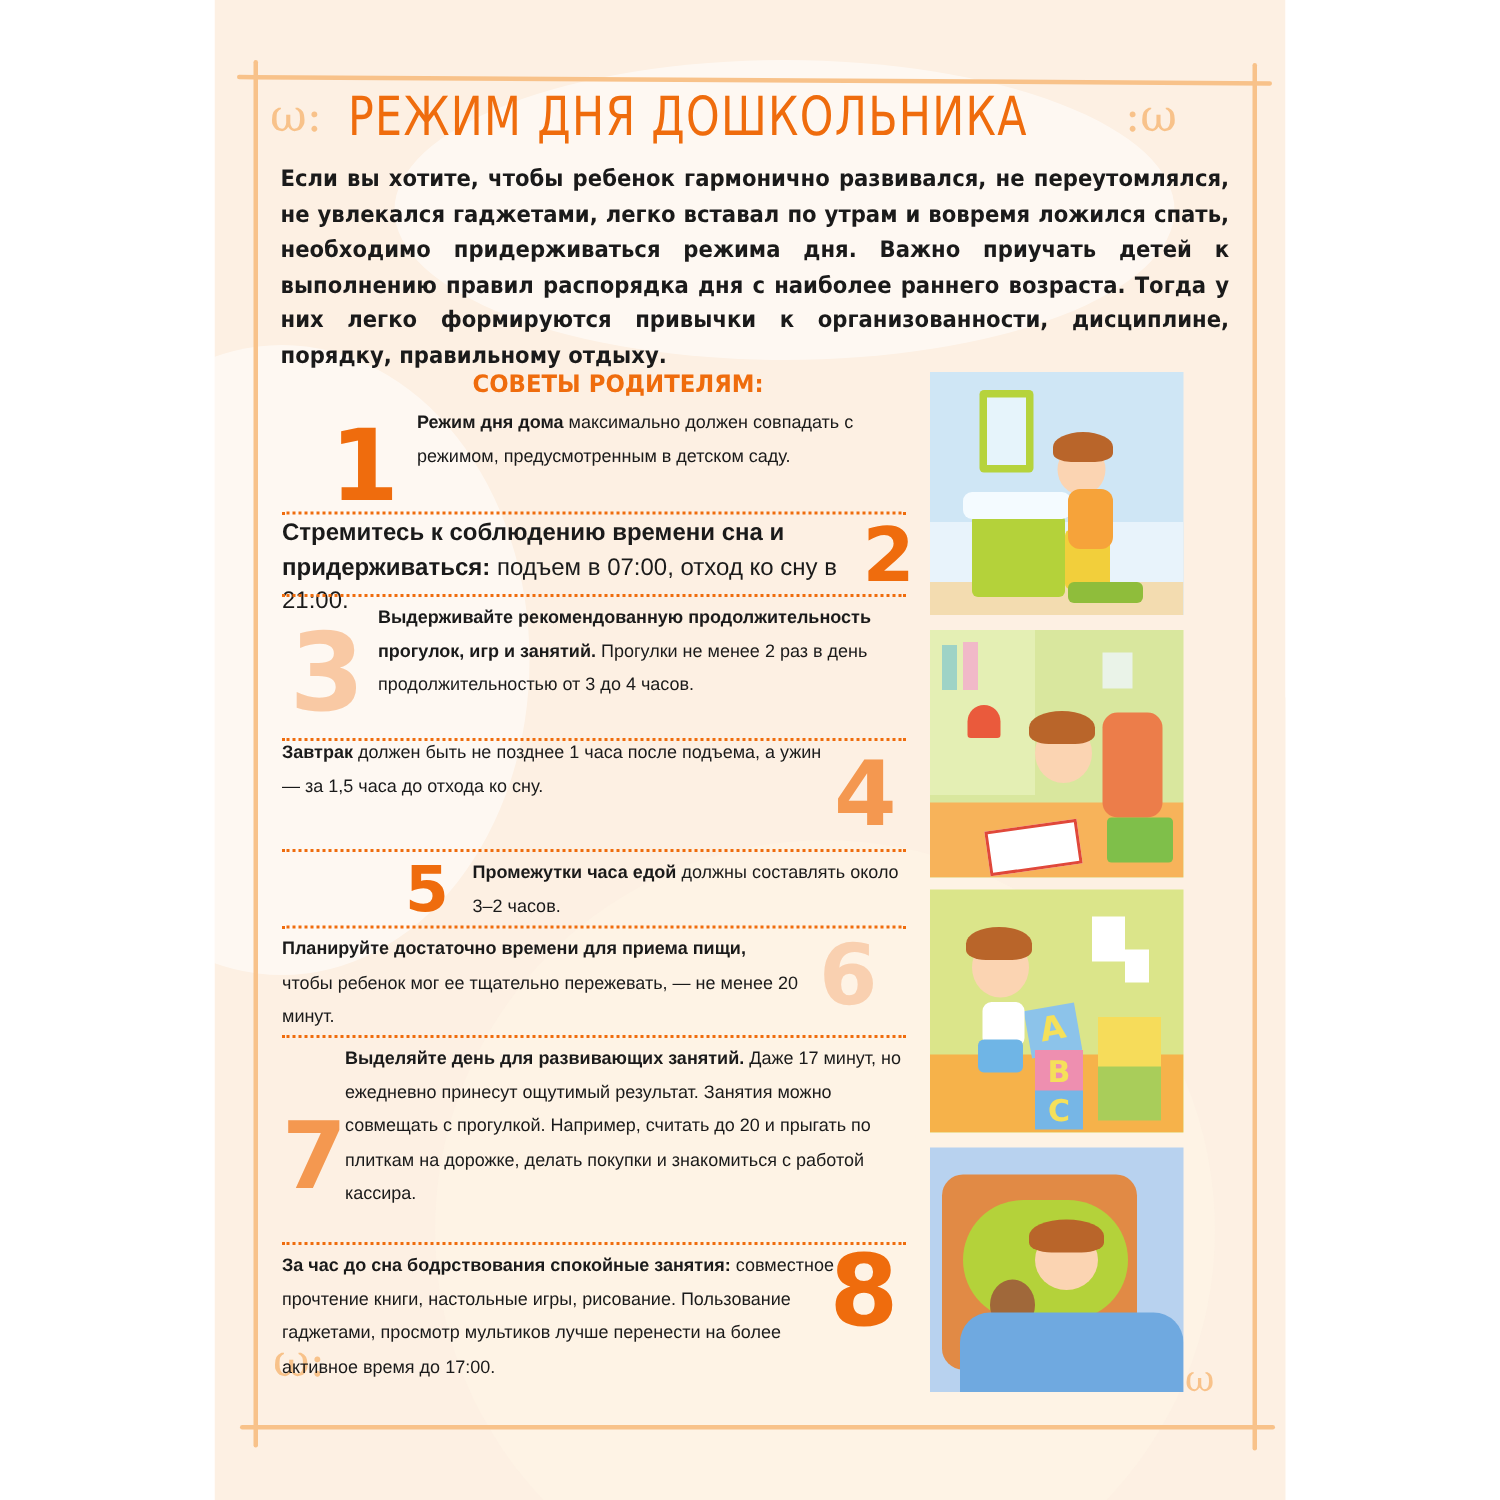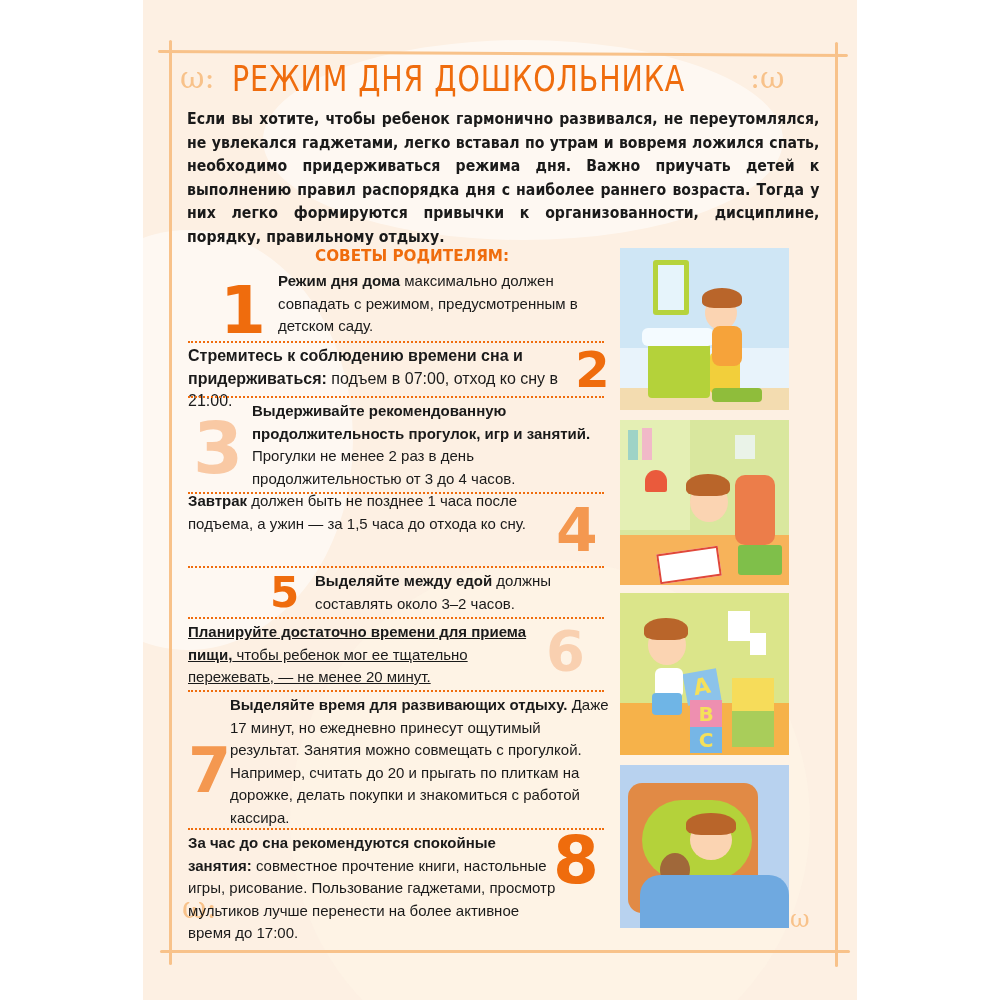--- a/index.html
+++ b/index.html
@@ -5,21 +5,21 @@
   html,body{margin:0;padding:0;}
   body{width:1000px;height:1000px;background:#ffffff;position:relative;overflow:hidden;font-family:"DejaVu Sans","Liberation Sans",sans-serif;}
   .page{position:absolute;left:143px;top:0;width:714px;height:1000px;background:#fdf0e3;overflow:hidden;}
   .blob{position:absolute;border-radius:50%;background:#ffffff;opacity:0.55;}
   .frame-h{position:absolute;height:3px;background:#f8c28a;border-radius:2px;}
   .frame-v{position:absolute;width:3px;background:#f8c28a;border-radius:2px;}
   .squiggle{position:absolute;color:#f8c28a;font-size:30px;font-family:"DejaVu Serif",serif;}
   .title{position:absolute;left:232px;top:58px;width:540px;font-family:"DejaVu Sans Condensed","DejaVu Sans",sans-serif;font-size:36px;color:#ef6c0d;letter-spacing:1px;font-weight:normal;transform:scaleX(0.88);transform-origin:left top;white-space:nowrap;}
   .intro{position:absolute;left:187px;top:108px;width:630px;font-family:"DejaVu Sans","Liberation Sans",sans-serif;font-weight:bold;font-size:15.2px;line-height:23.5px;color:#1a1a1a;text-align:justify;transform:scaleX(0.93);transform-origin:left top;width:680px;}
   .subhead{position:absolute;left:315px;top:246px;font-family:"DejaVu Sans",sans-serif;font-weight:bold;font-size:16px;color:#ef6c0d;transform:scaleX(0.95);transform-origin:left top;white-space:nowrap;}
-  .tip{position:absolute;font-family:"Liberation Sans",sans-serif;font-size:15px;line-height:22.5px;color:#1a1a1a;}
+  .tip{position:absolute;font-family:"Liberation Sans",sans-serif;font-size:12px;line-height:22.5px;color:#1a1a1a;}
   .tip b{font-weight:bold;}
   .num{position:absolute;font-family:"DejaVu Sans",sans-serif;font-weight:bold;line-height:1;}
   .sep{position:absolute;left:188px;width:416px;height:0;border-top:2px dotted #ef6c0d;}
   .pic{position:absolute;left:620px;width:169px;overflow:hidden;}
 </style>
 </head>
 <body>
 
 <div class="page">
   <div class="blob" style="left:-120px;top:230px;width:330px;height:420px;"></div>
@@ -54,32 +54,32 @@
 
 <div class="num" style="left:193px;top:412px;font-size:72px;color:#f9c9a4;">3</div>
 <div class="tip" style="left:252px;top:400px;width:358px;"><b>Выдерживайте рекомендованную продолжительность прогулок, игр и занятий.</b><span> Прогулки не менее 2 раз в день продолжительностью от 3 до 4 часов.</span></div>
 <div class="sep" style="top:492px;"></div>
 
 <div class="tip" style="left:188px;top:490px;width:368px;"><b>Завтрак</b><span> должен быть не позднее 1 часа после подъема, а ужин — за 1,5 часа до отхода ко сну.</span></div>
 <div class="num" style="left:556px;top:500px;font-size:60px;color:#f49850;">4</div>
 <div class="sep" style="top:566px;"></div>
 
 <div class="num" style="left:270px;top:572px;font-size:42px;color:#ef6c0d;">5</div>
-<div class="tip" style="left:315px;top:570px;width:296px;"><b>Выделяйте между едой</b><span> должны составлять около 3–2 часов.</span></div>
+<div class="tip" style="left:315px;top:570px;width:296px;"><b>Промежутки часа едой</b><span> должны составлять около 3–2 часов.</span></div>
 <div class="sep" style="top:617px;"></div>
 
-<div class="tip" style="left:188px;top:621px;width:345px;text-decoration:underline;"><b>Планируйте достаточно времени для приема пищи,</b><span> чтобы ребенок мог ее тщательно пережевать, — не менее 20 минут.</span></div>
+<div class="tip" style="left:188px;top:621px;width:345px;"><b>Планируйте достаточно времени для приема пищи,</b><span> чтобы ребенок мог ее тщательно пережевать, — не менее 20 минут.</span></div>
 <div class="num" style="left:546px;top:623px;font-size:56px;color:#f9d0b0;">6</div>
 <div class="sep" style="top:690px;"></div>
 
 <div class="num" style="left:188px;top:740px;font-size:62px;color:#f49850;">7</div>
-<div class="tip" style="left:230px;top:694px;width:382px;"><b>Выделяйте время для развивающих отдыху.</b><span> Даже 17 минут, но ежедневно принесут ощутимый результат. Занятия можно совмещать с прогулкой. Например, считать до 20 и прыгать по плиткам на дорожке, делать покупки и знакомиться с работой кассира.</span></div>
+<div class="tip" style="left:230px;top:694px;width:382px;"><b>Выделяйте день для развивающих занятий.</b><span> Даже 17 минут, но ежедневно принесут ощутимый результат. Занятия можно совмещать с прогулкой. Например, считать до 20 и прыгать по плиткам на дорожке, делать покупки и знакомиться с работой кассира.</span></div>
 <div class="sep" style="top:828px;"></div>
 
-<div class="tip" style="left:188px;top:832px;width:370px;"><b>За час до сна рекомендуются спокойные занятия:</b><span> совместное прочтение книги, настольные игры, рисование. Пользование гаджетами, просмотр мультиков лучше перенести на более активное время до 17:00.</span></div>
+<div class="tip" style="left:188px;top:832px;width:370px;"><b>За час до сна бодрствования спокойные занятия:</b><span> совместное прочтение книги, настольные игры, рисование. Пользование гаджетами, просмотр мультиков лучше перенести на более активное время до 17:00.</span></div>
 <div class="num" style="left:553px;top:828px;font-size:66px;color:#ef6c0d;">8</div>
 
 <div class="pic" style="top:248px;height:162px;background:#cfe6f5;">
   <div style="position:absolute;left:0;top:100px;width:169px;height:62px;background:#e8f3fb;"></div>
   <div style="position:absolute;left:0;top:140px;width:169px;height:22px;background:#f3dcb0;"></div>
   <div style="position:absolute;left:33px;top:12px;width:36px;height:55px;background:#b6d33c;border-radius:3px;"></div>
   <div style="position:absolute;left:38px;top:17px;width:26px;height:45px;background:#e6f4fb;"></div>
   <div style="position:absolute;left:28px;top:95px;width:62px;height:55px;background:#b4d23a;border-radius:4px;"></div>
   <div style="position:absolute;left:22px;top:80px;width:72px;height:18px;background:#f4fbff;border-radius:6px;"></div>
   <div style="position:absolute;left:90px;top:105px;width:30px;height:40px;background:#f2cf3b;border-radius:4px;"></div>

